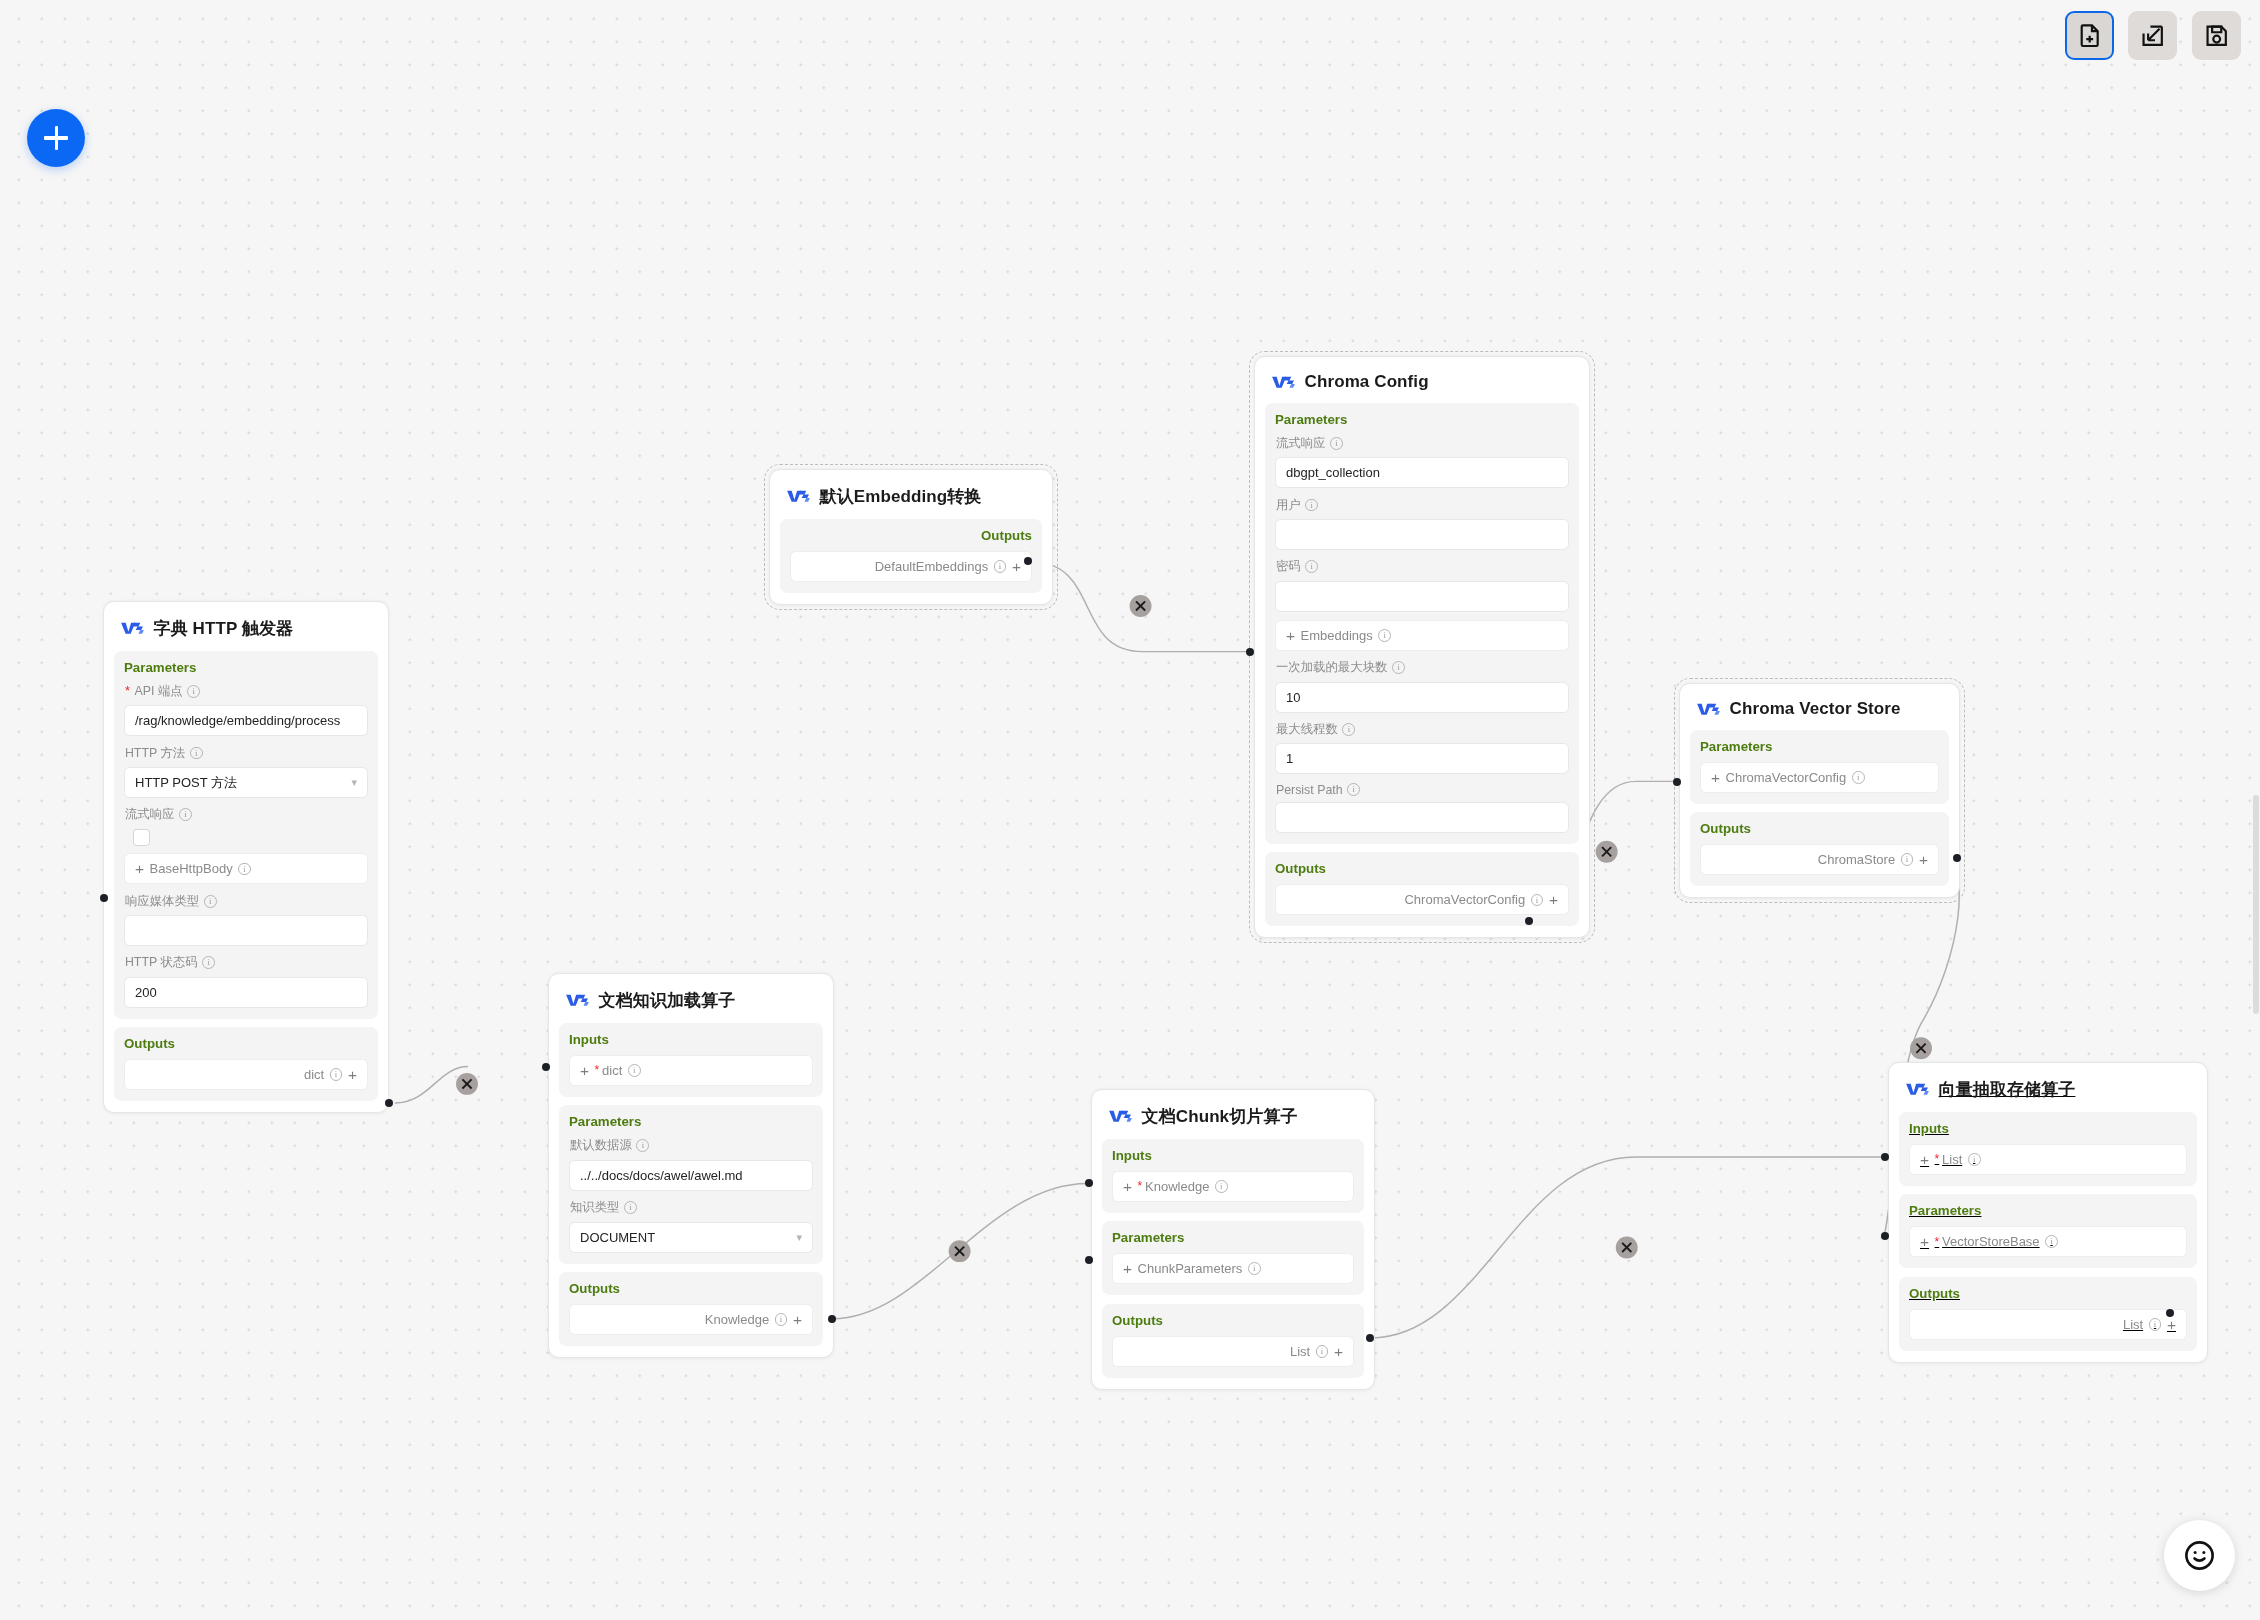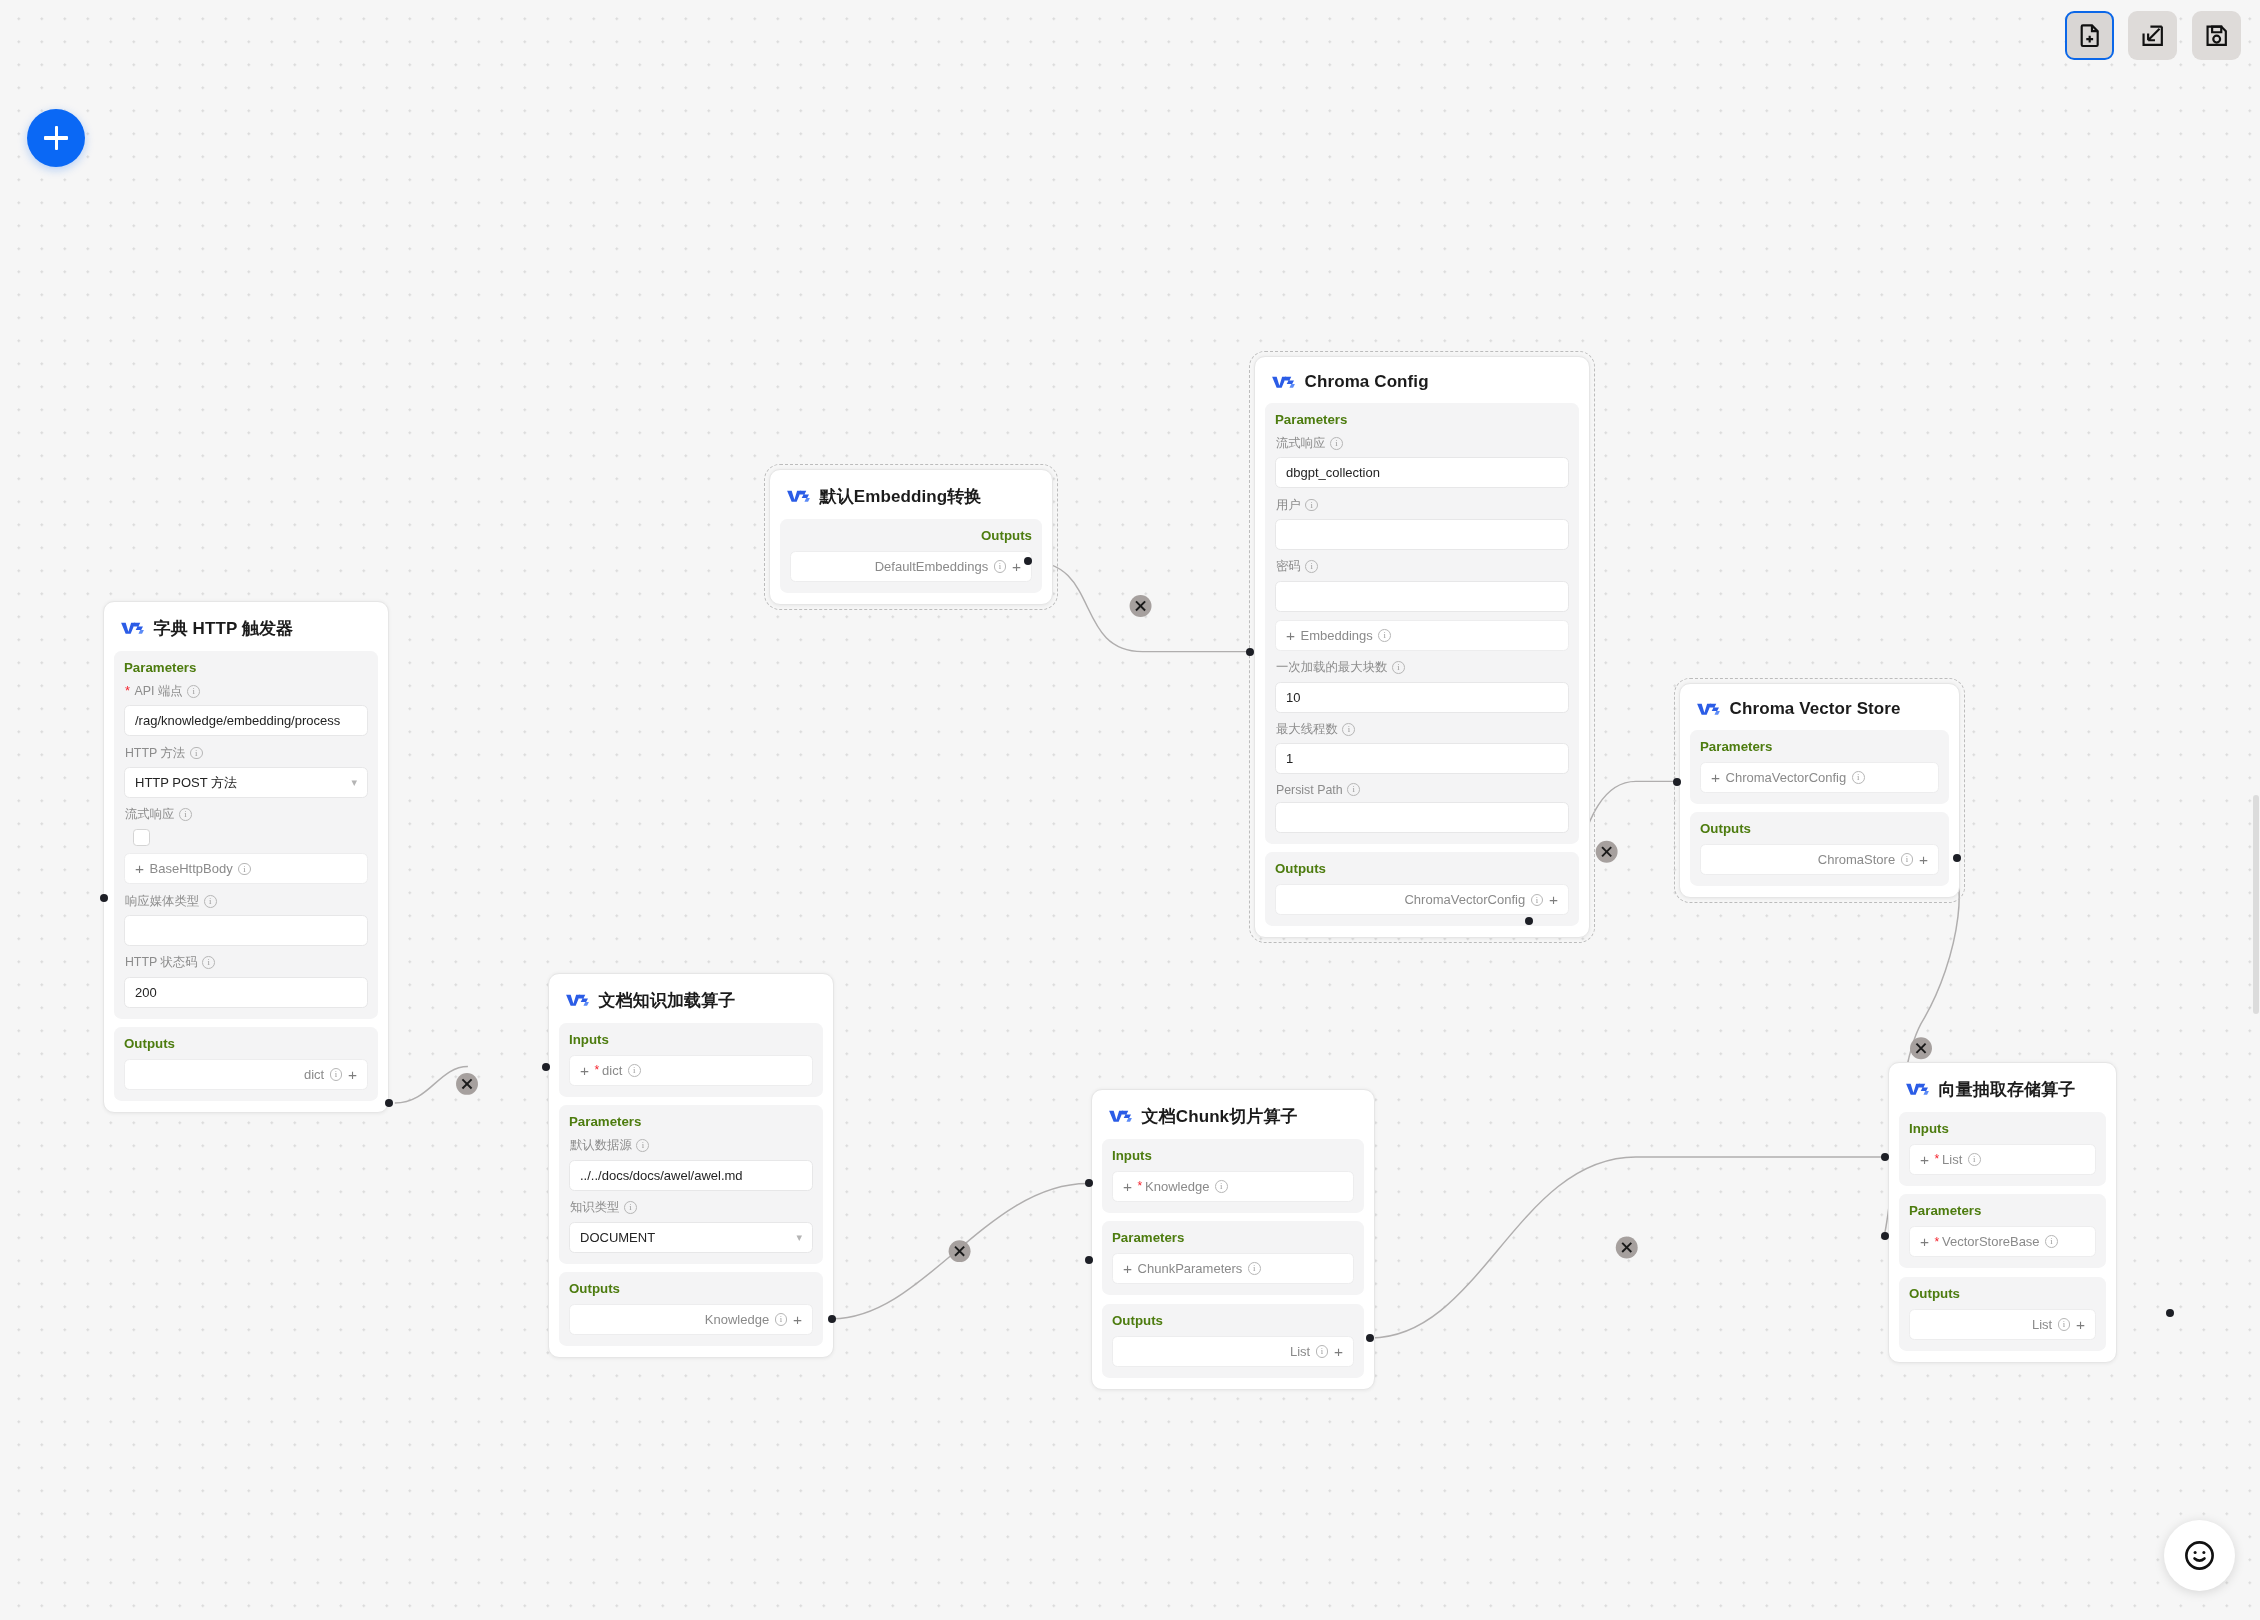--- a/index.html
+++ b/index.html
@@ -472,21 +472,21 @@
         <span class="pname">List</span>
         <i class="info">i</i>
         <span class="plus">+</span>
       </div>
     </div>
   </div>
   <div class="dot" style="left:1085px; top:1179px;"></div>
   <div class="dot" style="left:1085px; top:1256px;"></div>
   <div class="dot" style="left:1366px; top:1334px;"></div>
 
-  <div class="node" id="n-vector-store-op" style="left:1888px; top:1062px; width:229px;">
+  <div class="node" id="n-vector-store-op" style="left:1888px; top:1062px; width:320px;text-decoration:underline;">
     <div class="node-head">
       <svg class="node-logo" viewBox="0 0 54 34">
         <path d="M2 6 L12 6 L18 26 L24 6 L33 6 L23 30 L12 30 Z" fill="#2b5ce6"></path>
         <path d="M30 6 L44 6 L40 14 L50 14 L46 22 L34 22 L38 14 L30 14 Z" fill="#2b5ce6"></path>
         <path d="M44 22 L52 22 L48 30 L40 30 Z" fill="#5c8bf7"></path>
       </svg>
       <div class="node-title">向量抽取存储算子</div>
     </div>
 
     <div class="sect">

